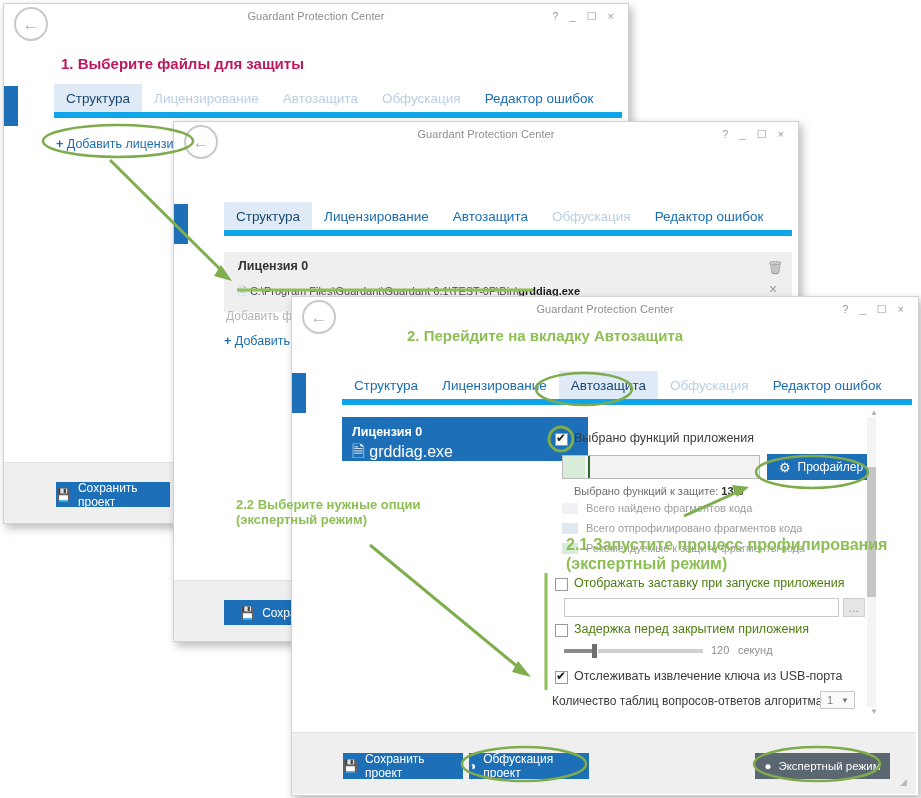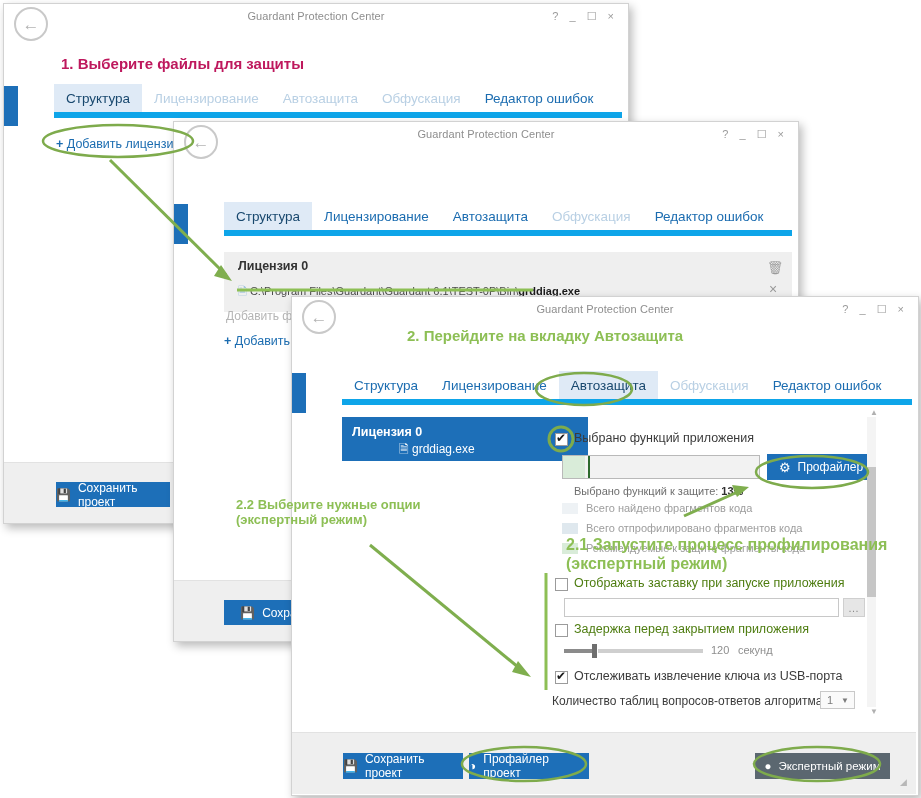--- a/index.html
+++ b/index.html
@@ -90,21 +90,21 @@
   .plus{color:#1b6cb0;font-weight:bold;}
 
   
   .lic-card{
     position:absolute;
     background:#1d6fb8;color:#fff;
     box-sizing:border-box;
     padding:7px 10px;
   }
   .lic-card .n{font-size:12.5px;font-weight:bold;line-height:1.3;}
-  .lic-card .f{font-size:12px;line-height:1.5;margin-left:47px;}
+  .lic-card .f{font-size:16px;line-height:1.5;}
 
   .chk{
     position:absolute;
     width:13px;height:13px;
     border:1px solid #9b9b9b;
     background:#fff;
     box-sizing:border-box;
   }
   .chk.on:after{
     content:"\2714";
@@ -344,21 +344,21 @@
     <div class="scroll-thumb" style="left:575px;top:170px;height:130px;"></div>
     <div class="scroll-arrow" style="left:578px;top:410px;">▼</div>
 
     <div class="footer" style="left:0px;top:435px;width:624px;height:61px;"></div>
     <div class="btn-blue" style="left:51px;top:456px;width:120px;height:26px;">
       <span>💾</span>
       <span>Сохранить проект</span>
     </div>
     <div class="btn-blue" style="left:177px;top:456px;width:120px;height:26px;">
       <span>◑</span>
-      <span>Профайлер проект</span>
+      <span>Обфускация проект</span>
     </div>
     <div class="btn-grey" style="left:463px;top:456px;width:135px;height:26px;">
       <span>●</span>
       <span>Экспертный режим</span>
     </div>
     <div class="grip" style="left:608px;top:480px;">◢</div>
   </div>
 
   <svg class="overlay" viewBox="0 0 921 798">
 

